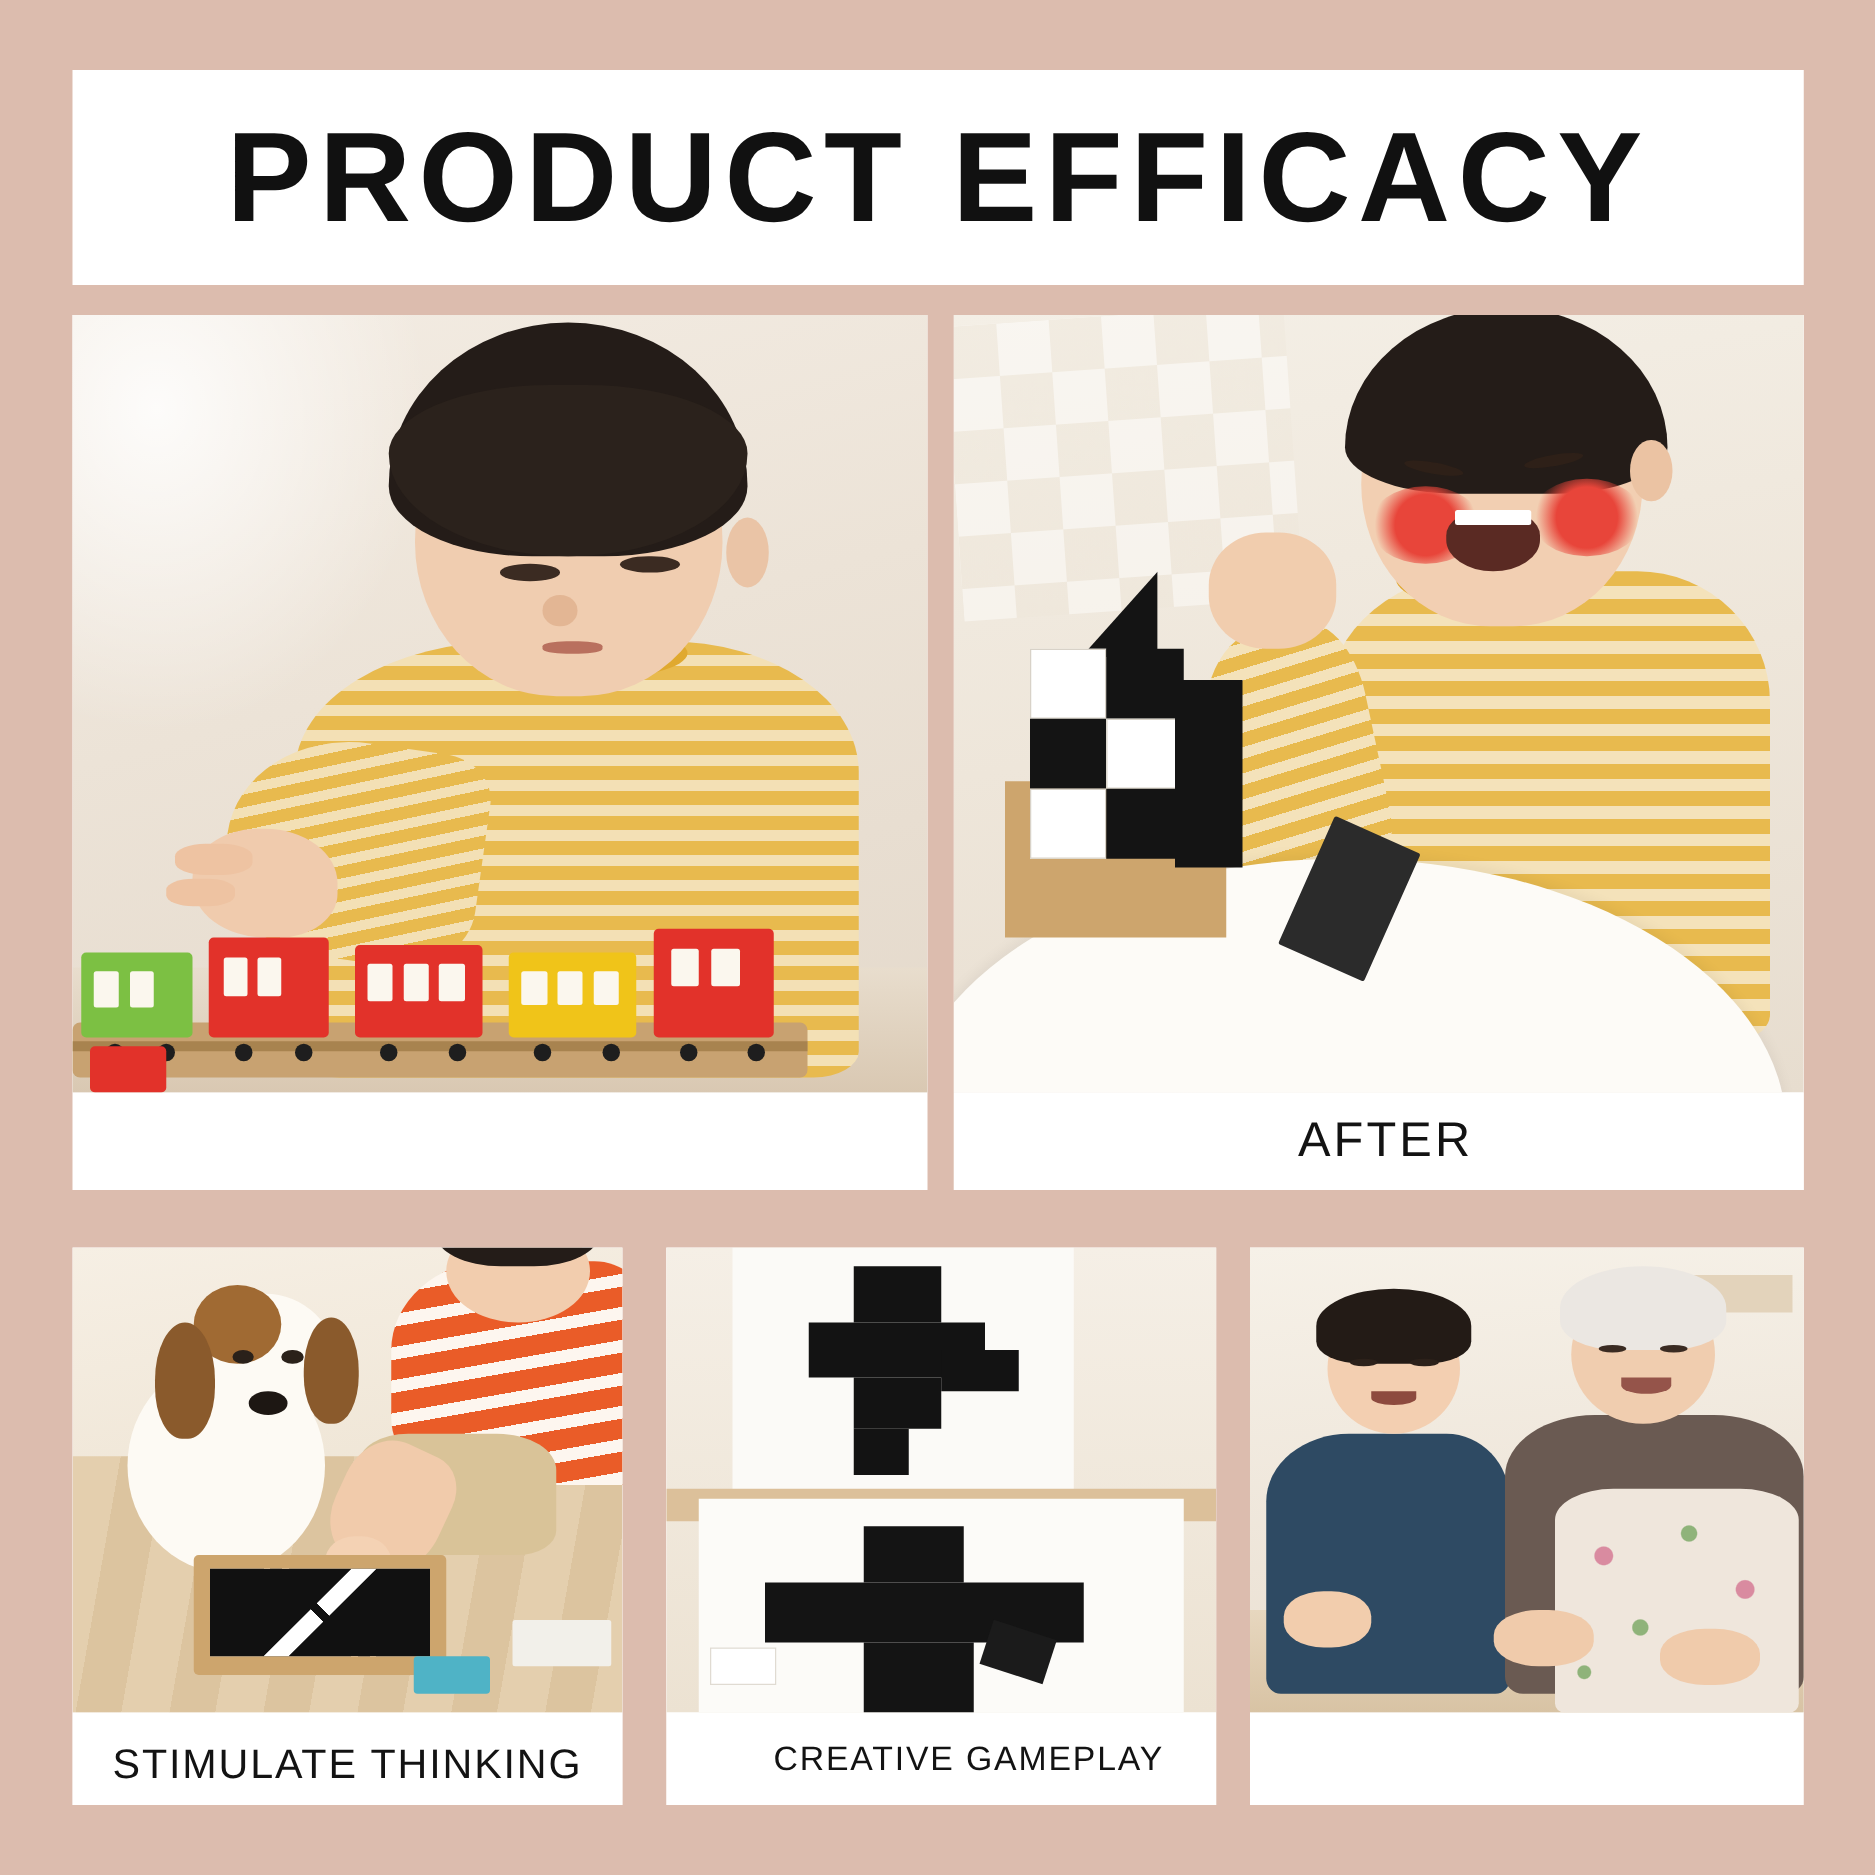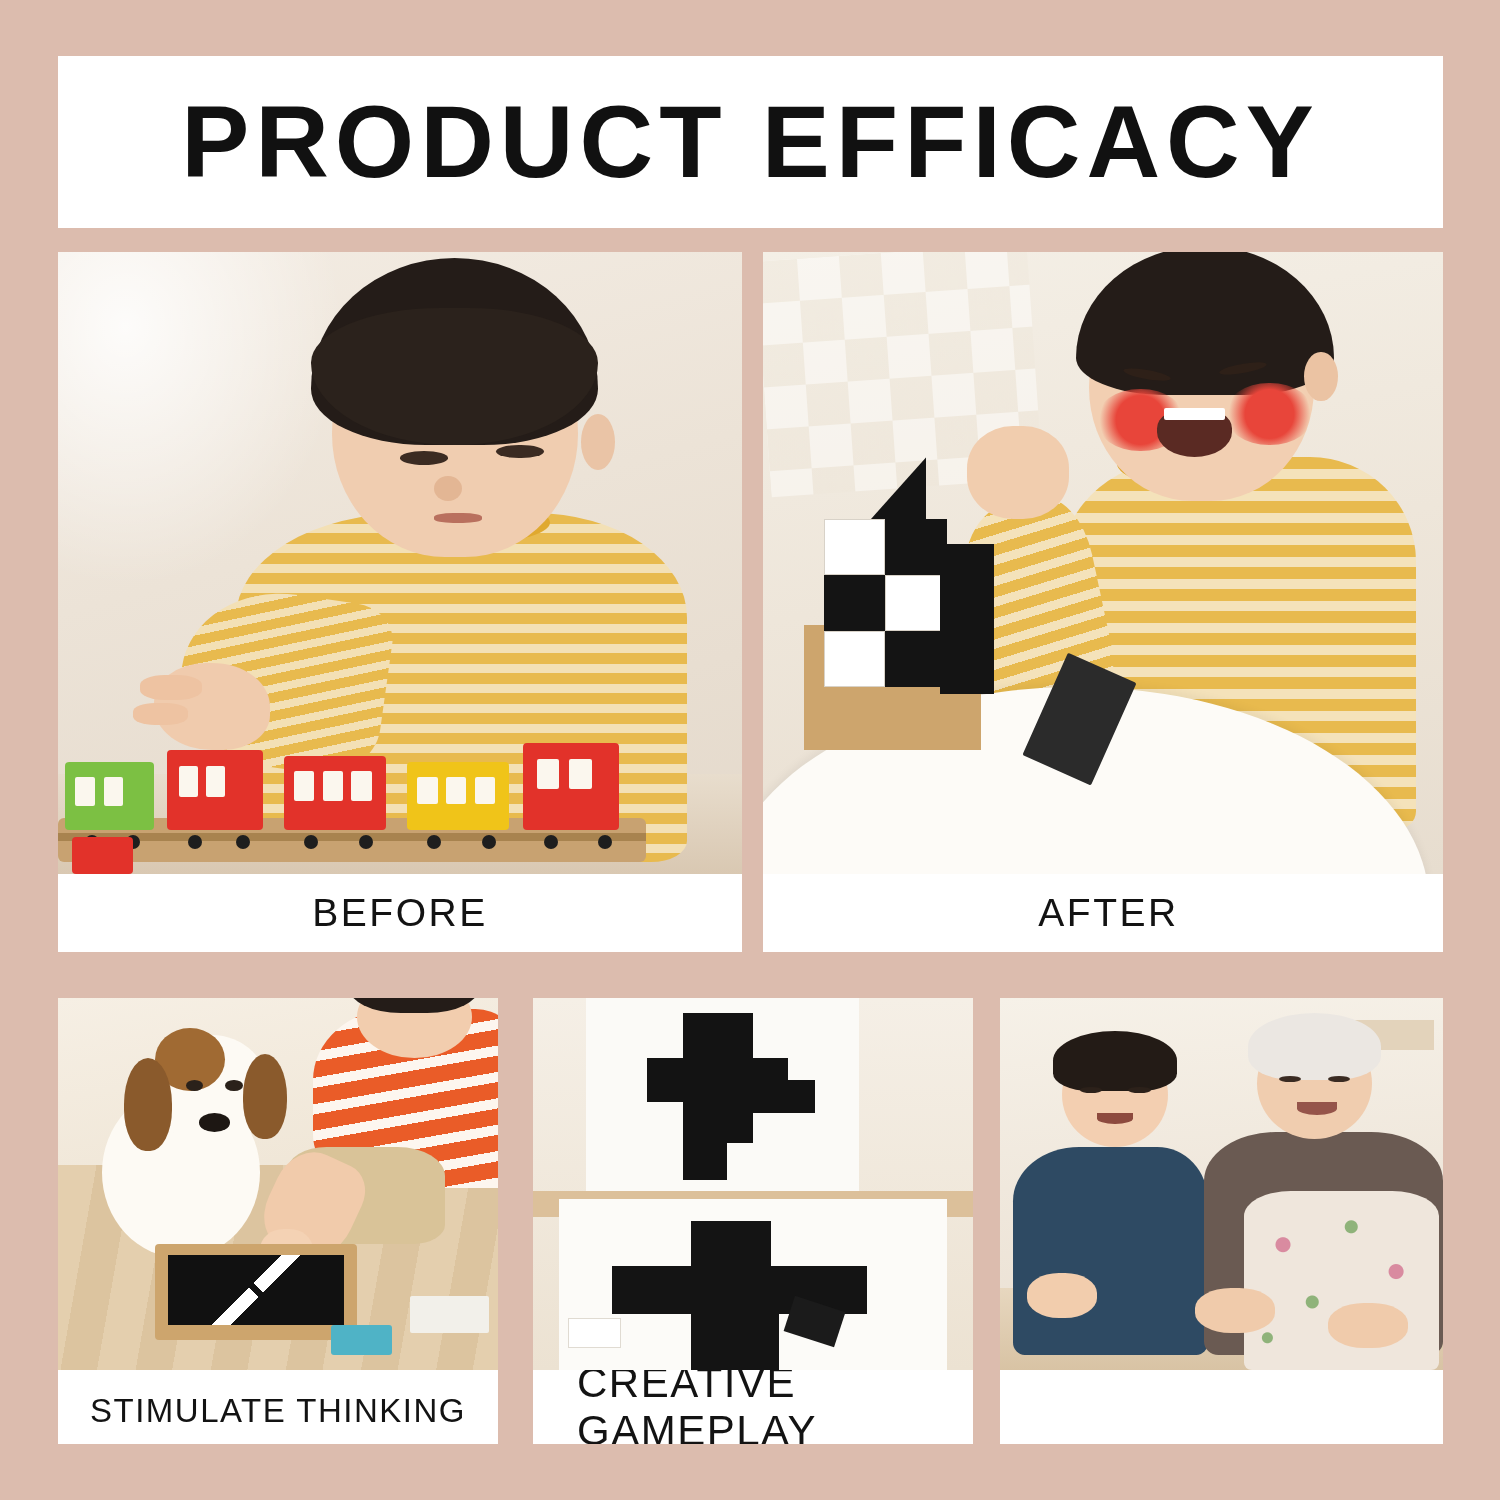--- a/index.html
+++ b/index.html
@@ -59,21 +59,21 @@
   #panel-after .photo{height:622px;}
   #panel-after .caption{height:78px;font-size:39px;padding-left:11px;}
 
   
   #panel-think{left:58px;top:998px;width:440px;height:446px;}
   #panel-think .photo{height:372px;}
   #panel-think .caption{height:82px;font-size:33px;letter-spacing:1.5px;}
 
   #panel-creative{left:533px;top:998px;width:440px;height:446px;}
   #panel-creative .photo{height:372px;}
-  #panel-creative .caption{height:74px;font-size:42px;letter-spacing:1.5px;margin-left:44px;}
+  #panel-creative .caption{height:74px;font-size:27px;letter-spacing:1.5px;margin-left:44px;}
 
   #panel-interactive{left:1000px;top:998px;width:443px;height:446px;}
   #panel-interactive .photo{height:372px;}
   #panel-interactive .caption{height:74px;font-size:33px;letter-spacing:1.5px;}
 
   
   .scene{position:absolute;inset:0;}
 
   
   .b-wall{position:absolute;inset:0;background:linear-gradient(165deg,#f3ece3 0%,#ece3d7 45%,#e4d9cb 100%);}
@@ -227,21 +227,20 @@
         <div class="car" style="left:68%;bottom:7%;width:14%;height:14%;background:#e2322a;border-radius:4px 4px 4px 4px;">
           <div class="car-win" style="left:14%;top:18%;width:24%;height:34%;"></div>
           <div class="car-win" style="left:48%;top:18%;width:24%;height:34%;"></div>
         </div>
         <div class="wheel" style="left:71%;bottom:4%;"></div>
         <div class="wheel" style="left:79%;bottom:4%;"></div>
 
         <div class="car" style="left:2%;bottom:0%;width:9%;height:6%;background:#e2322a;border-radius:4px;"></div>
       </div>
     </div>
-    <div class="caption">BEFORE</div>
   </div>
 
   <div class="panel" id="panel-after">
     <div class="photo">
       <div class="scene">
         <div class="a-wall"></div>
         <div class="a-check"></div>
 
         <div style="position:absolute;left:44%;top:33%;width:52%;height:60%;background:repeating-linear-gradient(180deg,#e8ba4e 0 12px,#f4e2ba 12px 22px);border-radius:36% 30% 6% 6%/28% 28% 5% 5%;"></div>
         <div style="position:absolute;left:52%;top:30%;width:24%;height:8%;background:#dfa62c;border-radius:50%;"></div>

